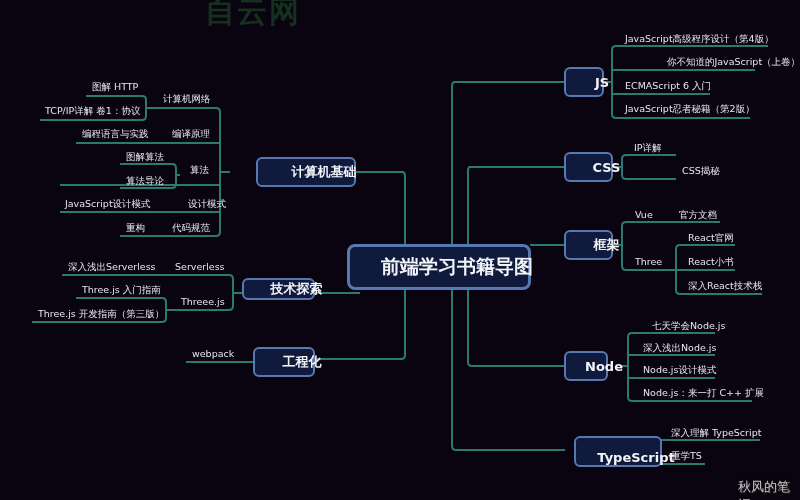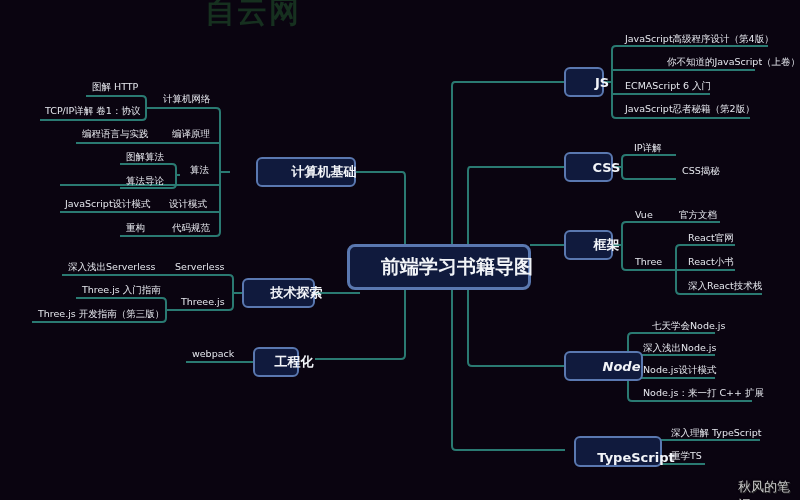--- a/index.html
+++ b/index.html
@@ -99,39 +99,39 @@
     <path d="M253 362 L186 362"></path>
   </svg>
 
   <div class="node root" style="left:347px;top:244px;width:184px;height:46px;">
     <span>前端学习书籍导图</span>
   </div>
 
   <div class="node branch" style="left:230px;top:157px;width:100px;height:30px;margin-left:26px;">
     <span>计算机基础</span>
   </div>
-  <div class="node branch" style="left:242px;top:278px;width:73px;height:30px;">
+  <div class="node branch" style="left:242px;top:278px;width:73px;height:22px;">
     <span>技术探索</span>
   </div>
-  <div class="node branch" style="left:253px;top:347px;width:46px;height:30px;">
+  <div class="node branch" style="left:253px;top:347px;width:62px;height:30px;">
     <span>工程化</span>
   </div>
 
   <div class="leaf" style="left:163px;top:93px;">计算机网络</div>
   <div class="leaf" style="left:92px;top:81px;">图解 HTTP</div>
   <div class="leaf" style="left:45px;top:105px;">TCP/IP详解 卷1：协议</div>
 
   <div class="leaf" style="left:172px;top:128px;">编译原理</div>
   <div class="leaf" style="left:82px;top:128px;">编程语言与实践</div>
 
   <div class="leaf" style="left:190px;top:164px;">算法</div>
   <div class="leaf" style="left:126px;top:151px;">图解算法</div>
   <div class="leaf" style="left:126px;top:175px;">算法导论</div>
 
-  <div class="leaf" style="left:169px;top:198px;">设计模式</div>
+  <div class="leaf" style="left:188px;top:198px;">设计模式</div>
   <div class="leaf" style="left:65px;top:198px;">JavaScript设计模式</div>
 
   <div class="leaf" style="left:172px;top:222px;">代码规范</div>
   <div class="leaf" style="left:126px;top:222px;">重构</div>
 
   <div class="leaf" style="left:175px;top:261px;">Serverless</div>
   <div class="leaf" style="left:68px;top:261px;">深入浅出Serverless</div>
 
   <div class="leaf" style="left:181px;top:296px;">Threee.js</div>
   <div class="leaf" style="left:82px;top:284px;">Three.js 入门指南</div>
@@ -141,21 +141,21 @@
 
   <div class="node branch" style="left:564px;top:67px;width:40px;height:30px;">
     <span>JS</span>
   </div>
   <div class="node branch" style="left:564px;top:152px;width:49px;height:30px;">
     <span>CSS</span>
   </div>
   <div class="node branch" style="left:564px;top:230px;width:49px;height:30px;">
     <span>框架</span>
   </div>
-  <div class="node branch" style="left:564px;top:351px;width:79px;height:30px;font-style:italic;">
+  <div class="node branch" style="left:564px;top:351px;width:44px;height:30px;">
     <span>Node</span>
   </div>
   <div class="node branch" style="left:574px;top:436px;width:88px;height:31px;align-items:flex-end;">
     <span>TypeScript</span>
   </div>
 
   <div class="leaf" style="left:625px;top:33px;">JavaScript高级程序设计（第4版）</div>
   <div class="leaf" style="left:625px;top:56px;margin-left:42px;">你不知道的JavaScript（上卷）</div>
   <div class="leaf" style="left:625px;top:80px;">ECMAScript 6 入门</div>
   <div class="leaf" style="left:625px;top:103px;">JavaScript忍者秘籍（第2版）</div>

